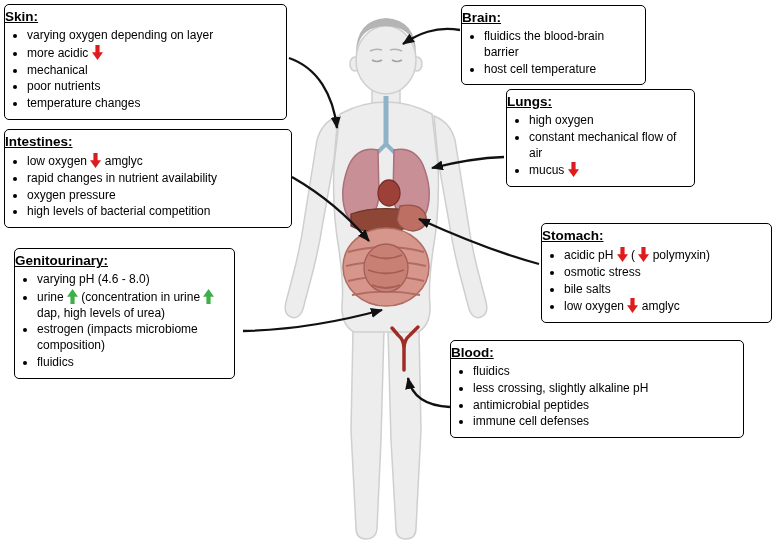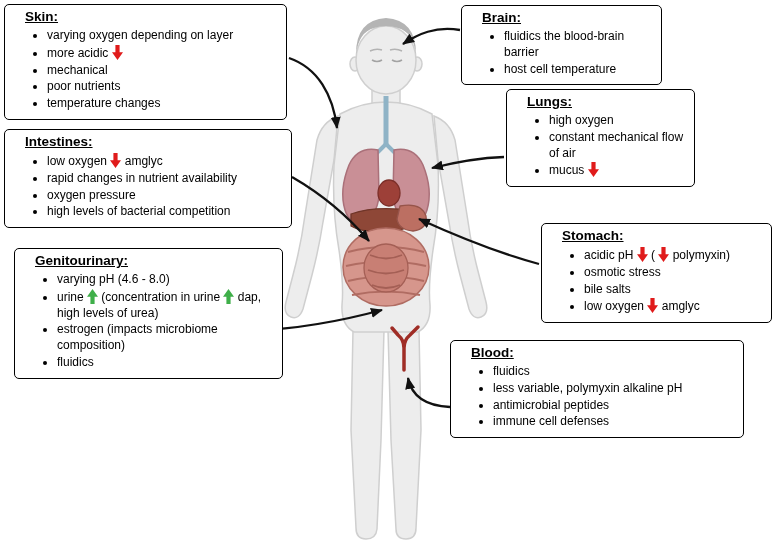--- a/index.html
+++ b/index.html
@@ -1,33 +1,33 @@
 <!DOCTYPE html>
 <html><head>
 <meta charset="utf-8">
 <style>
   html,body{margin:0;padding:0;background:#fff;}
   body{width:777px;height:547px;font-family:"Liberation Sans", sans-serif;color:#000;}
   .stage{position:relative;width:777px;height:547px;overflow:hidden;background:#fff;}
   .scene{position:absolute;left:0;top:0;}
   .box{position:absolute;background:#fff;border:1.8px solid #000;border-radius:5px;
-       padding:4px 8px 6px 20px;box-sizing:border-box;}
+       padding:4px 8px 6px 0;box-sizing:border-box;}
   .box-title{font-weight:bold;text-decoration:underline;font-size:13.5px;line-height:1.25;}
   ul.bullets{margin:2px 0 0 0;padding-left:22px;font-size:12px;line-height:1.32;}
   ul.bullets li{margin:0 0 1px 0;}
   .inline-arrow{display:inline-block;}
   .inline-arrow svg{display:inline-block;vertical-align:-3px;}
   .skin-fill{fill:#ededed;stroke:#cfcfcf;stroke-width:1.5;}
   .arrows path{fill:none;stroke:#111;stroke-width:2.3;}
   #box-skin{left:4px;top:4px;width:283px;}
-  #box-brain{left:461px;top:5px;width:201px;}
+  #box-brain{left:461px;top:5px;width:185px;}
   #box-lungs{left:506px;top:89px;width:189px;}
   #box-intestines{left:4px;top:129px;width:288px;}
   #box-stomach{left:541px;top:223px;width:231px;}
-  #box-genitourinary{left:14px;top:248px;width:269px;}
+  #box-genitourinary{left:14px;top:248px;width:221px;}
   #box-blood{left:450px;top:340px;width:294px;}
 </style>
 </head>
 <body>
 
 <div class="stage">
 
   <svg class="scene" width="777" height="547" viewBox="0 0 777 547">
     <defs>
       <marker id="ah" markerUnits="userSpaceOnUse" markerWidth="14" markerHeight="12" refX="11" refY="5" orient="auto">
@@ -147,19 +147,19 @@
             </svg></span><span> dap, high levels of urea)</span></li>
         <li><span>estrogen (impacts microbiome composition)</span></li>
         <li><span>fluidics</span></li>
       </ul>
   </div>
 
   <div class="box" id="box-blood">
     <div class="box-title">Blood:</div>
     <ul class="bullets">
         <li><span>fluidics</span></li>
-        <li><span>less variable, polymyxin alkaline pH</span></li>
+        <li><span>less crossing, slightly alkaline pH</span></li>
         <li><span>antimicrobial peptides</span></li>
         <li><span>immune cell defenses</span></li>
       </ul>
   </div>
 
 </div>
 
 </body></html>

